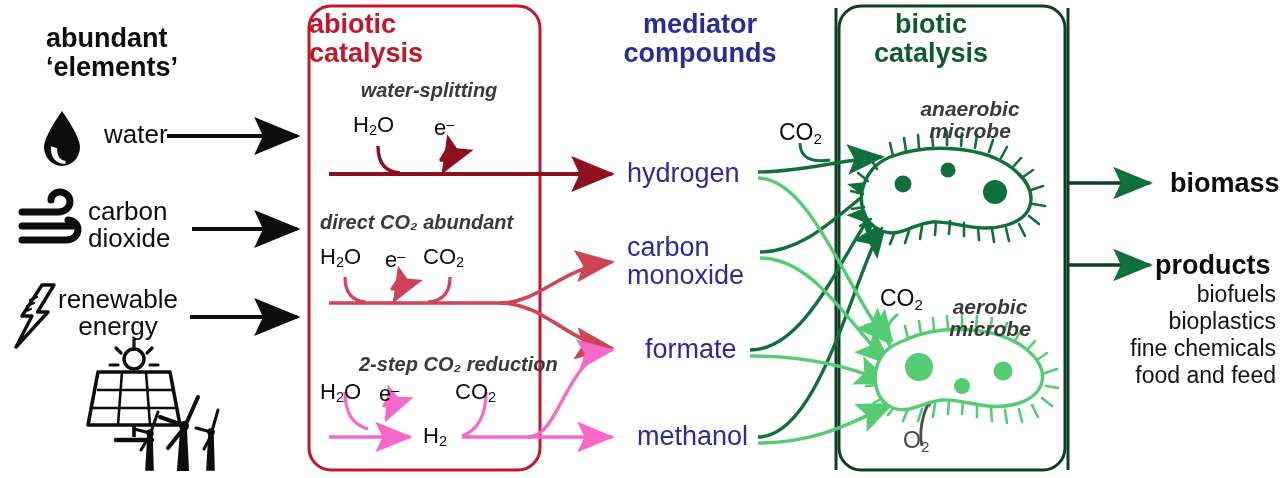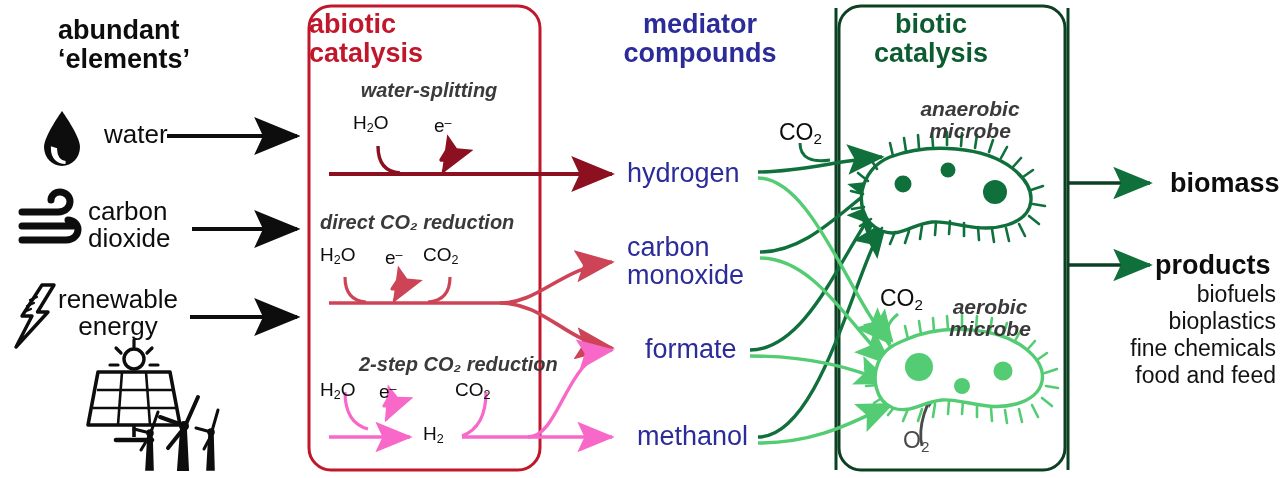--- a/index.html
+++ b/index.html
@@ -12,21 +12,21 @@
   svg#diagram{position:absolute;left:0;top:0;width:1280px;height:478px;display:block;}
 
   .lbl{position:absolute;white-space:pre;line-height:1.06;}
   .hdr-black{font-weight:bold;font-size:27px;color:#0d0d0d;}
   .hdr-red{font-weight:bold;font-size:27px;color:#c0172b;text-align:left;}
   .hdr-blue{font-weight:bold;font-size:27px;color:#2b2b99;text-align:center;}
   .hdr-green{font-weight:bold;font-size:27px;color:#0d5c31;text-align:center;}
 
   .elem{font-size:26px;color:#0d0d0d;line-height:1.05;}
   .subt{font-style:italic;font-weight:bold;font-size:20px;color:#3a3a3a;}
-  .chem{font-size:19px;color:#0d0d0d;text-align:center;}
+  .chem{font-size:22px;color:#0d0d0d;text-align:center;}
   .chem sub{font-size:0.66em;vertical-align:-0.24em;}
   .chem sup{font-size:0.66em;vertical-align:0.40em;}
   .med{font-size:27px;color:#2b2b99;line-height:1.04;}
   .mic{font-style:italic;font-weight:bold;font-size:21px;color:#3a3a3a;text-align:center;line-height:1.06;}
   .prod-h{font-weight:bold;font-size:27px;color:#0d0d0d;}
   .prod-l{font-size:23px;color:#121212;line-height:1.17;text-align:right;}
   .gas{font-size:23px;color:#0d0d0d;}
   .gas sub{font-size:0.66em;vertical-align:-0.24em;}
   .gas.grey{color:#4a4a4a;}
 </style>
@@ -268,37 +268,37 @@
       <circle cx="919" cy="367" r="14" fill="#54cc73"></circle>
       <circle cx="962" cy="386" r="8" fill="#54cc73"></circle>
       <circle cx="1003" cy="371" r="9.5" fill="#54cc73"></circle>
     </g>
 
     <line x1="1068" y1="8" x2="1068" y2="470" stroke="#0d4023" stroke-width="3"></line>
     <line x1="1068" y1="183" x2="1150" y2="183" stroke="#0d4023" stroke-width="3.6" marker-end="url(#ahDGreen)"></line>
     <line x1="1068" y1="265" x2="1150" y2="265" stroke="#0d4023" stroke-width="3.6" marker-end="url(#ahDGreen)"></line>
   </svg>
 
-  <div class="lbl hdr-black" style="left:46px;top:16px;margin-left:12px;">abundant
+  <div class="lbl hdr-black" style="left:46px;top:24px;">abundant
 ‘elements’</div>
 
   <div class="lbl elem" style="left:104px;top:121px;">water</div>
   <div class="lbl elem" style="left:88px;top:198px;">carbon
 dioxide</div>
   <div class="lbl elem" style="left:58px;top:286px;text-align:center;">renewable
 energy</div>
 
   <div class="lbl hdr-red" style="left:309px;top:10px;width:231px;">abiotic
 catalysis</div>
 
   <div class="lbl subt" style="left:324px;top:80px;width:210px;text-align:center;">water-splitting</div>
   <div class="lbl chem" style="left:353px;top:113px;">H<sub>2</sub>O</div>
   <div class="lbl chem" style="left:434px;top:116px;">e<sup>–</sup></div>
 
-  <div class="lbl subt" style="left:320px;top:212px;">direct CO₂ reduction</div>
+  <div class="lbl subt" style="left:320px;top:212px;">direct CO₂ abundant</div>
   <div class="lbl chem" style="left:320px;top:245px;">H<sub>2</sub>O</div>
   <div class="lbl chem" style="left:385px;top:248px;">e<sup>–</sup></div>
   <div class="lbl chem" style="left:423px;top:245px;">CO<sub>2</sub></div>
 
   <div class="lbl subt" style="left:320px;top:354px;margin-left:39px;">2-step CO₂ reduction</div>
   <div class="lbl chem" style="left:320px;top:380px;">H<sub>2</sub>O</div>
   <div class="lbl chem" style="left:379px;top:382px;">e<sup>–</sup></div>
   <div class="lbl chem" style="left:455px;top:380px;">CO<sub>2</sub></div>
   <div class="lbl chem" style="left:423px;top:424px;">H<sub>2</sub></div>
 

